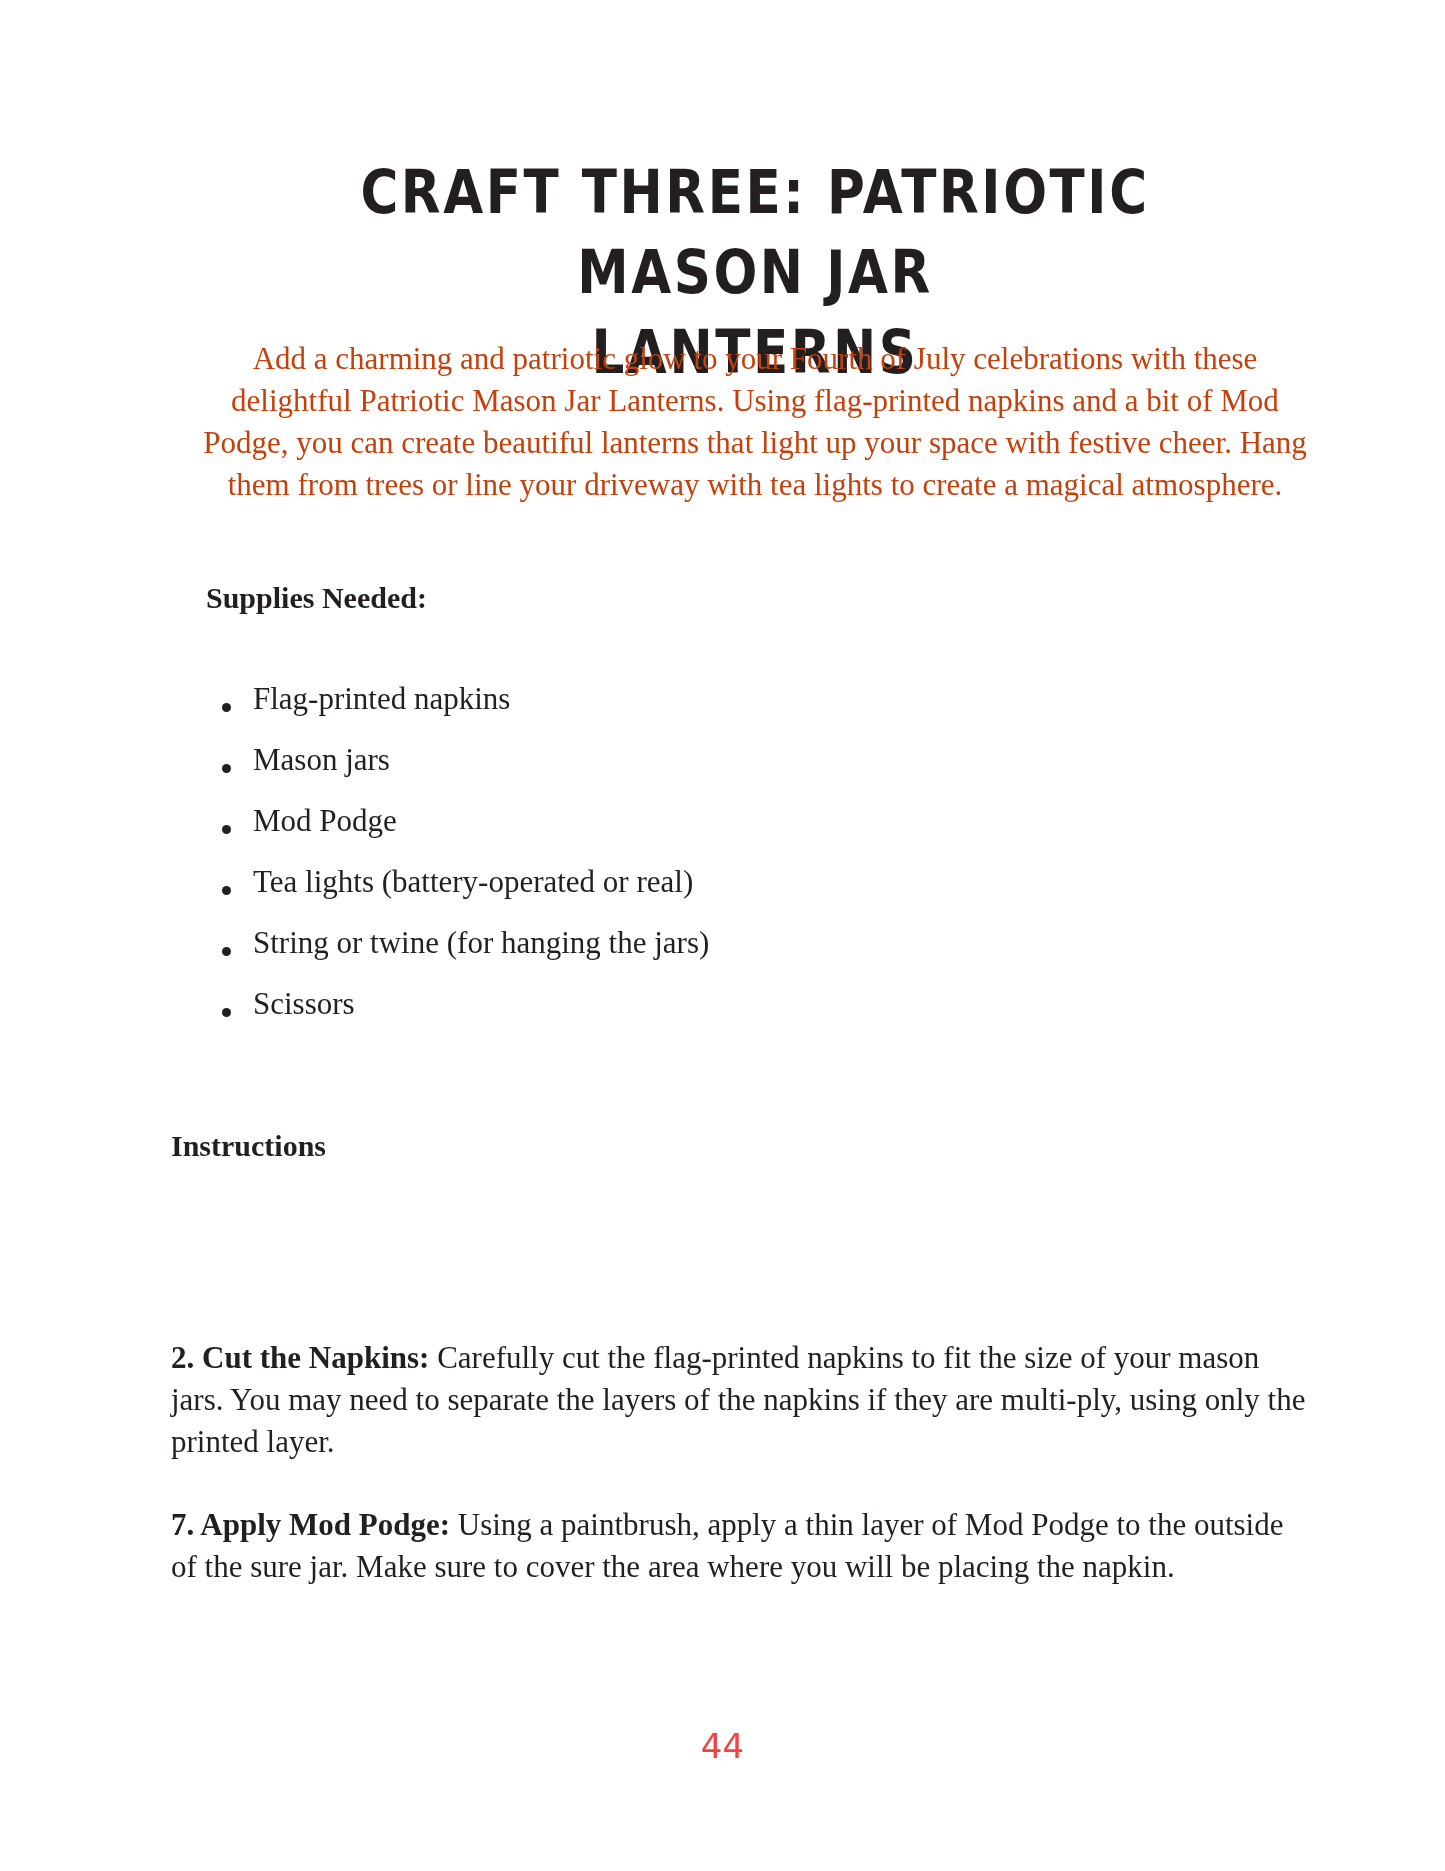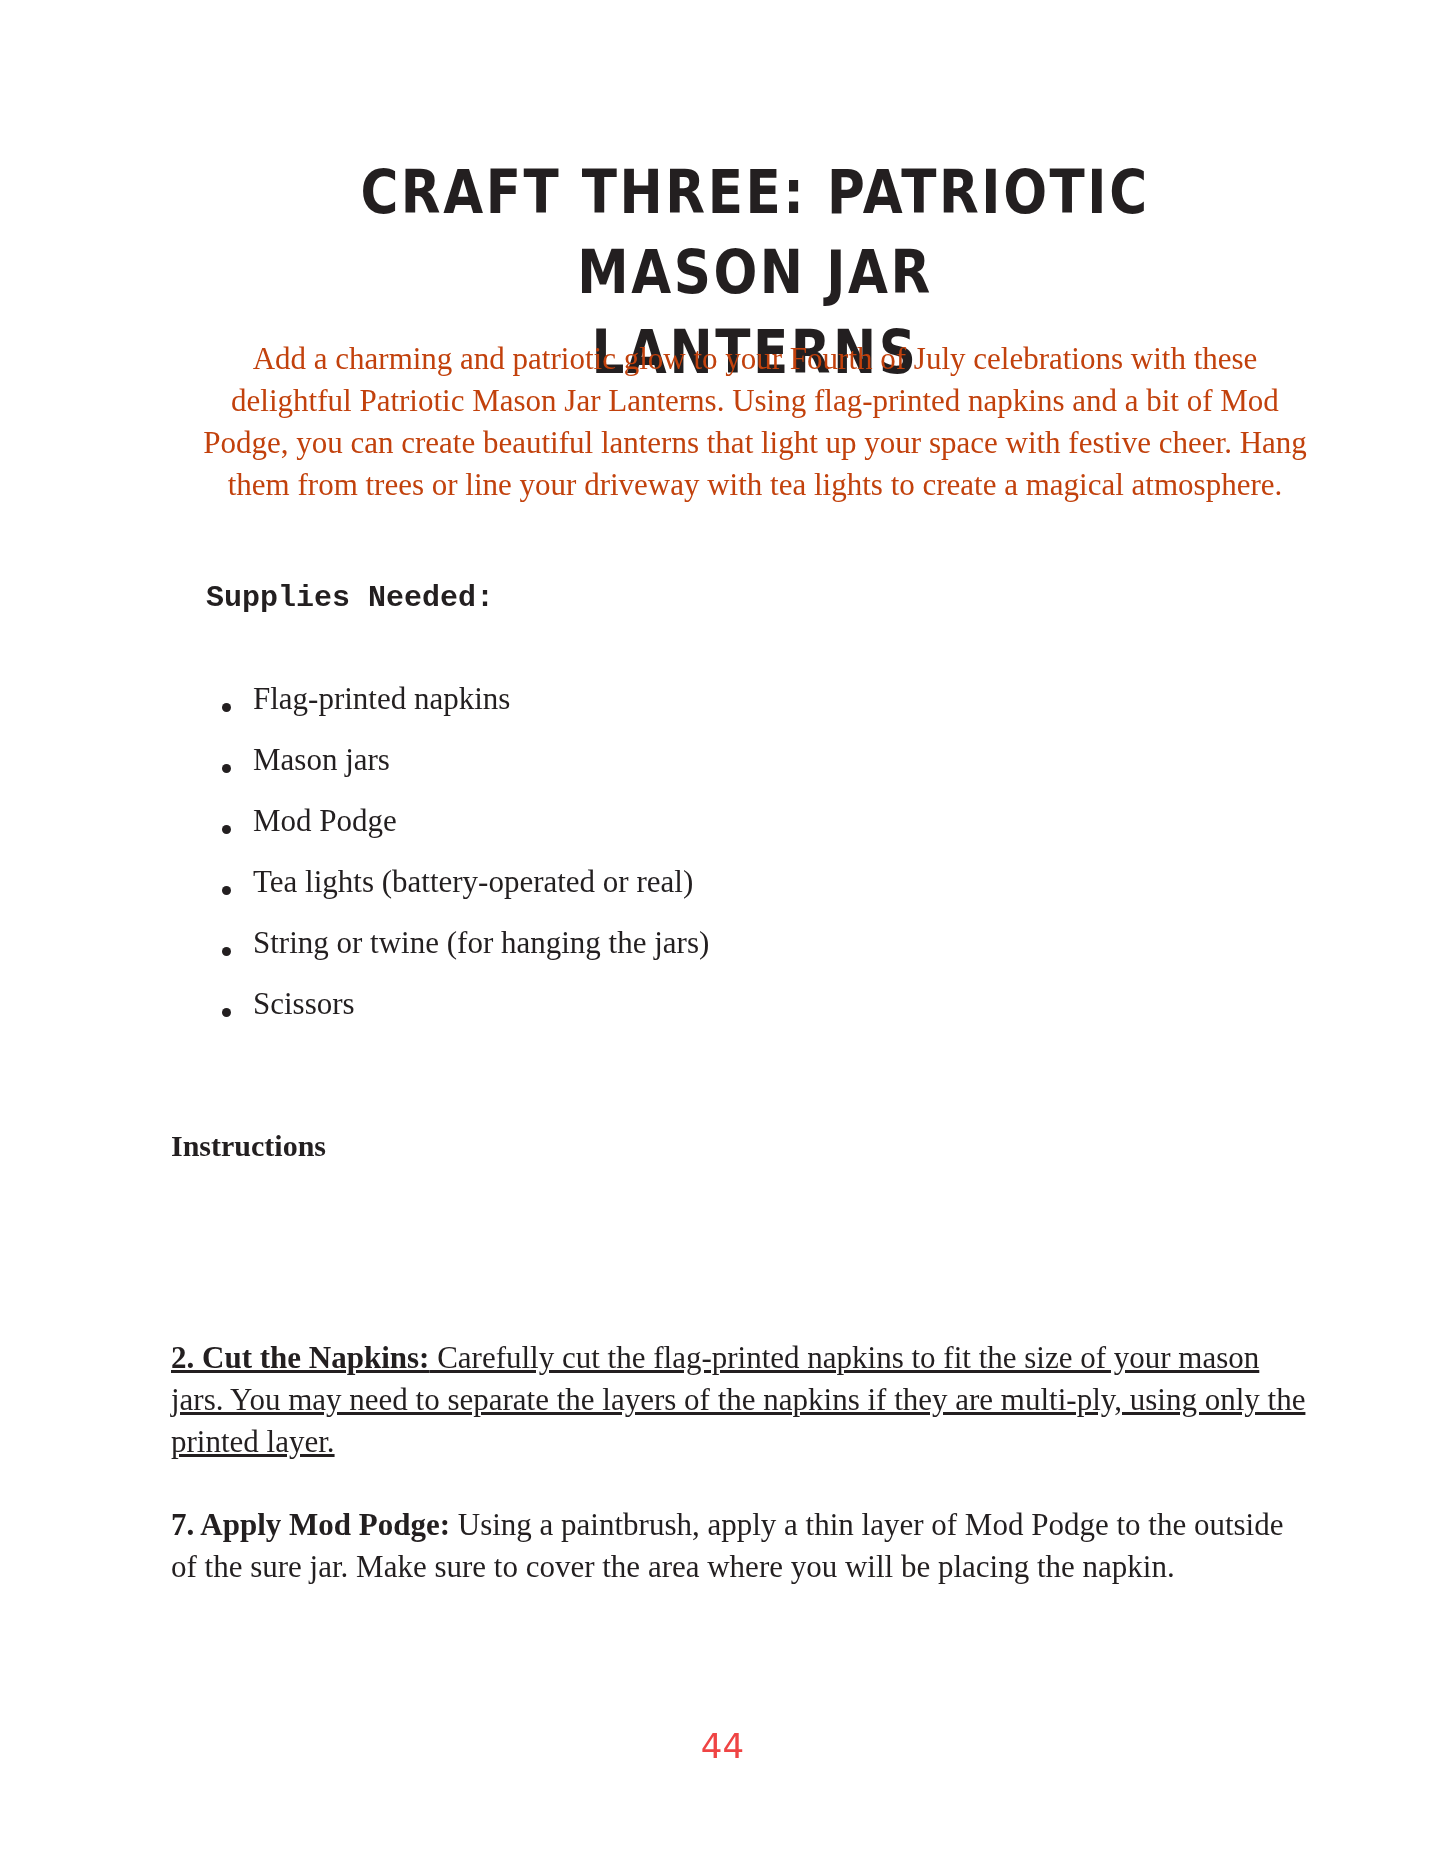--- a/index.html
+++ b/index.html
@@ -26,21 +26,21 @@
       text-align: center;
       font-family: "Liberation Serif", serif;
       font-size: 31px;
       line-height: 42px;
       color: #c2410c;
       margin: 0;
     }
 
     .supplies-heading {
       position: absolute; left: 206px; top: 578px;
-      font-family: Liberation Mono, monospace;
+      font-family: Liberation Serif, serif;
       font-weight: bold;
       font-size: 30px;
       line-height: 40px;
       margin: 0;
     }
 
     .supplies-list {
       position: absolute; left: 222px; top: 668px;
       margin: 0; padding: 0; list-style: none;
       font-family: "Liberation Serif", serif;
@@ -64,21 +64,21 @@
 
     .step {
       position: absolute; left: 171px; width: 1140px;
       font-family: "Liberation Serif", serif;
       font-size: 31px;
       line-height: 42px;
       margin: 0;
     }
     .step b { font-weight: bold; }
     .step-1 { top: 1211px; }
-    .step-2 { top: 1337px; text-decoration: underline; }
+    .step-2 { top: 1337px; }
     .step-3 { top: 1504px; }
 
     .page-number {
       position: absolute; left: 0; top: 1726px; width: 1445px;
       text-align: center;
       font-family: "DejaVu Sans", sans-serif;
       font-size: 34px;
       line-height: 40px;
       font-weight: normal;
       color: #ef4444;

